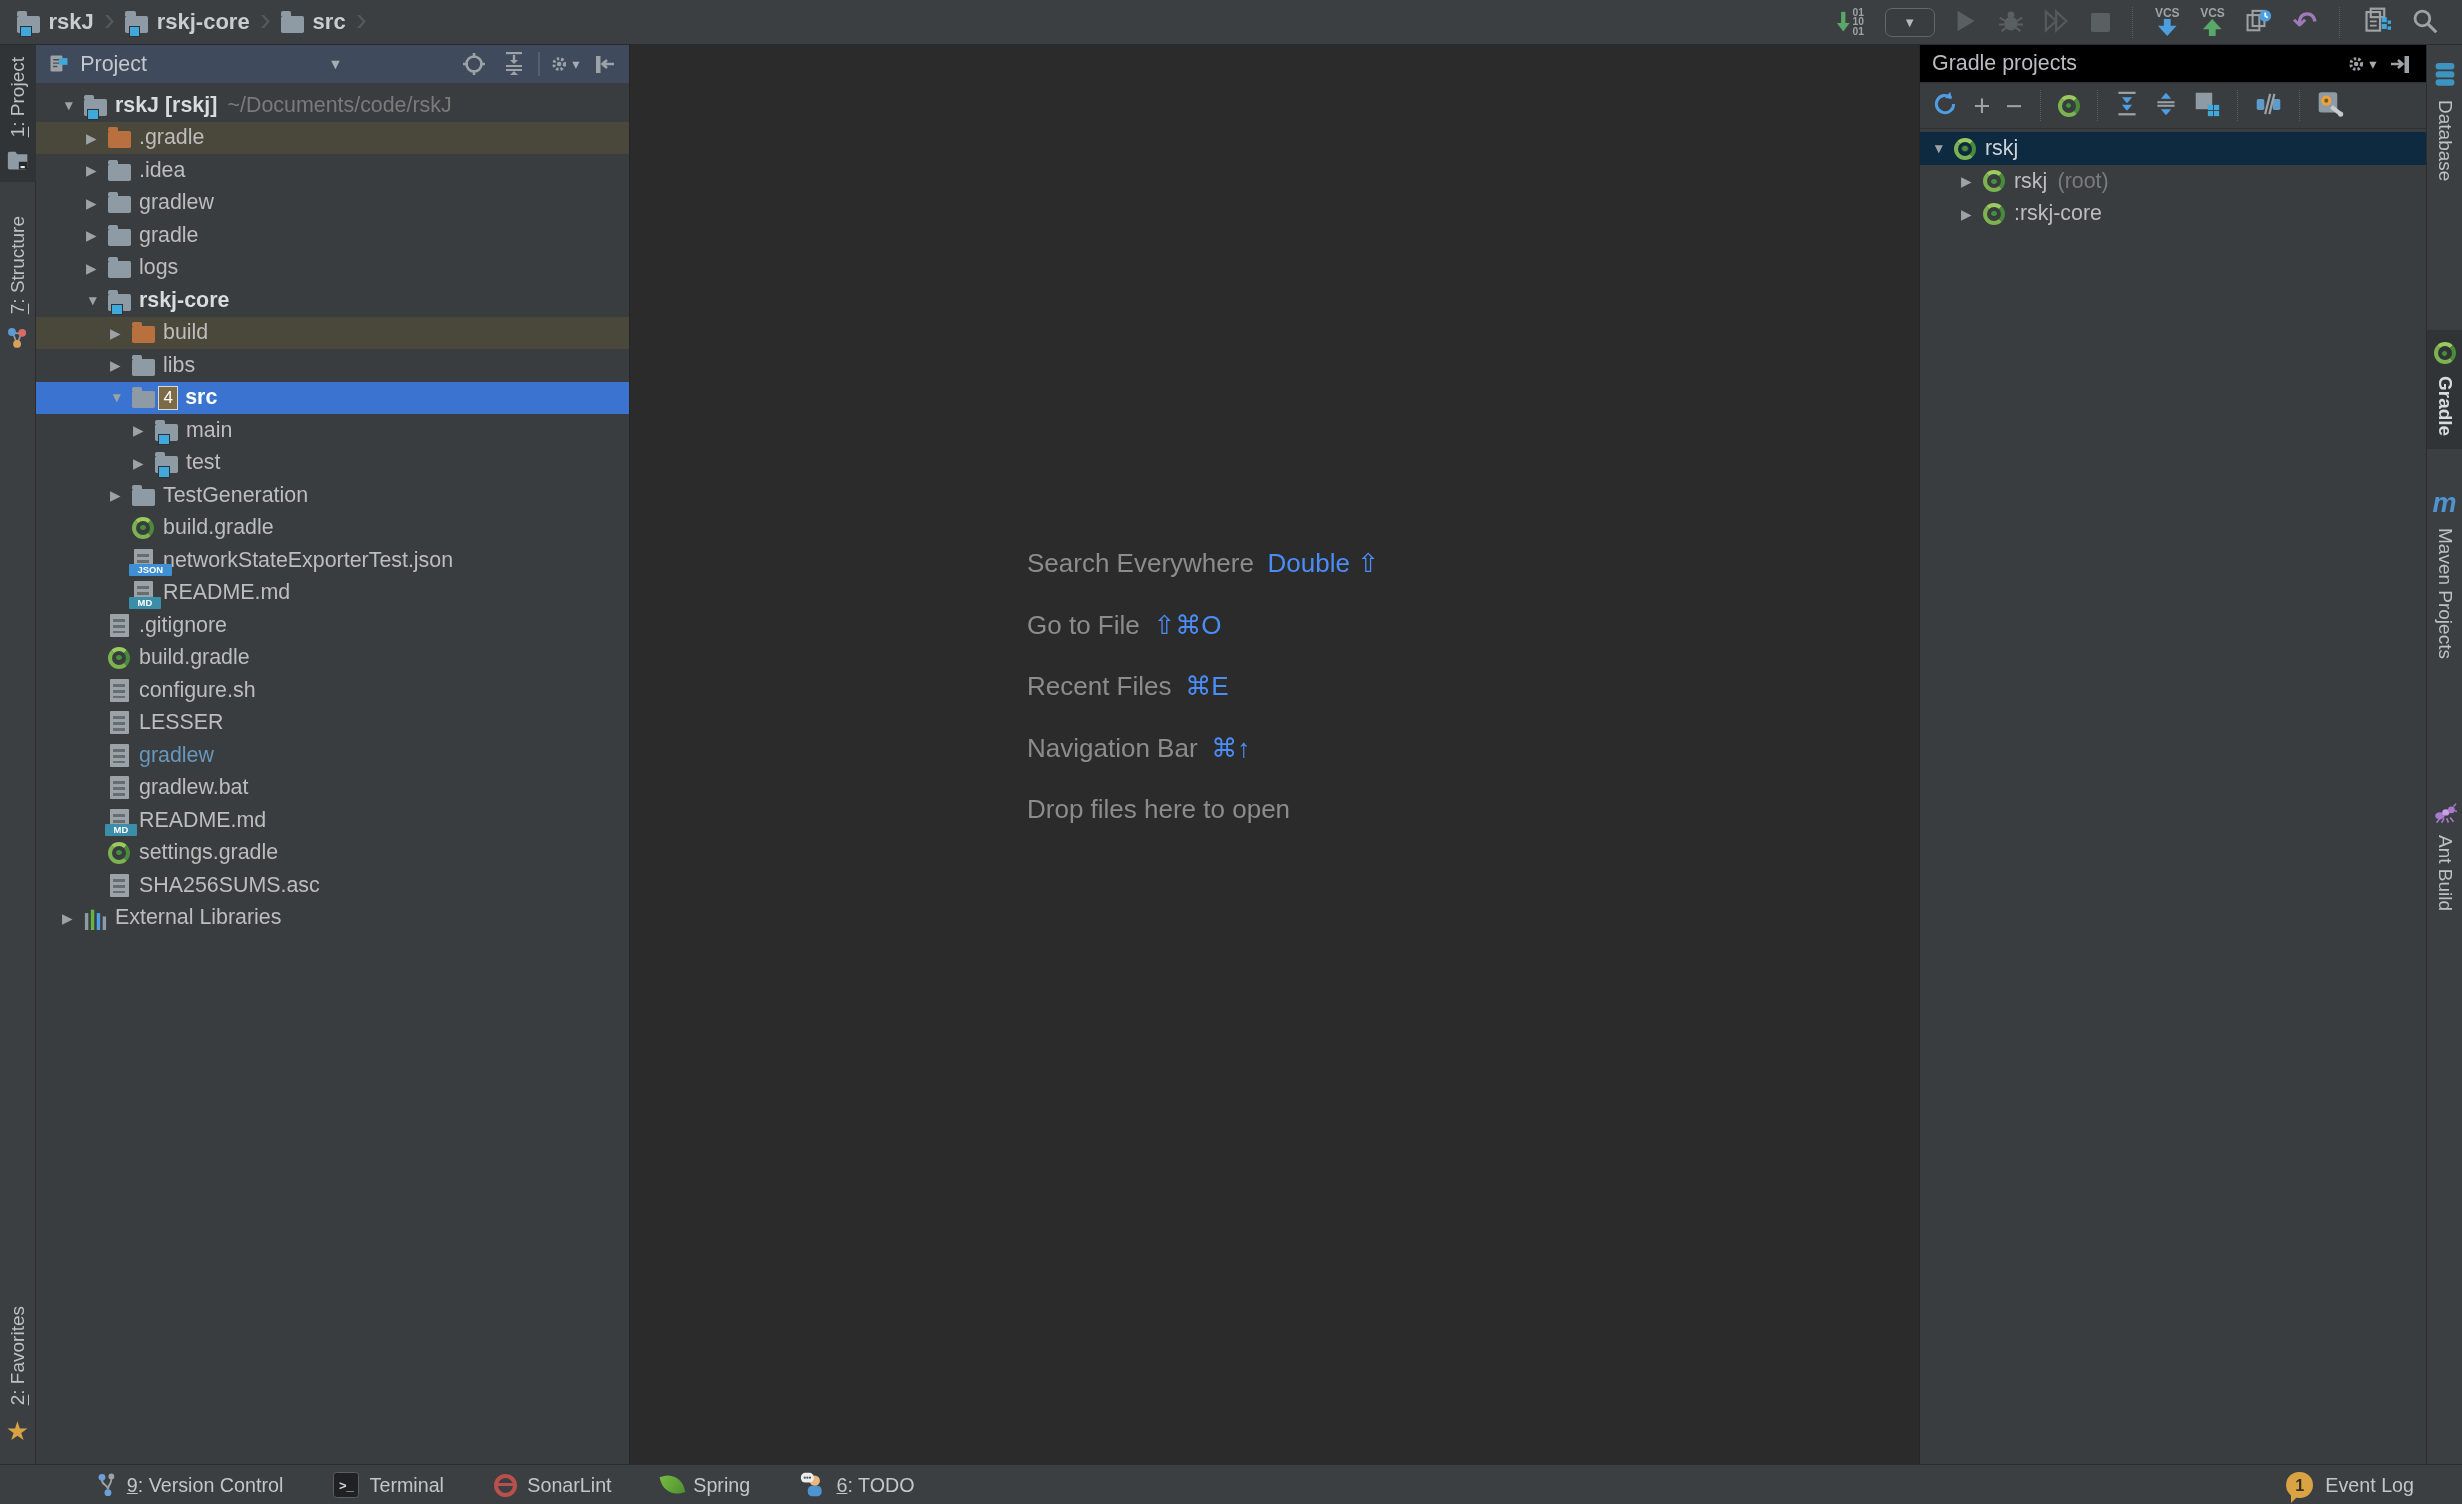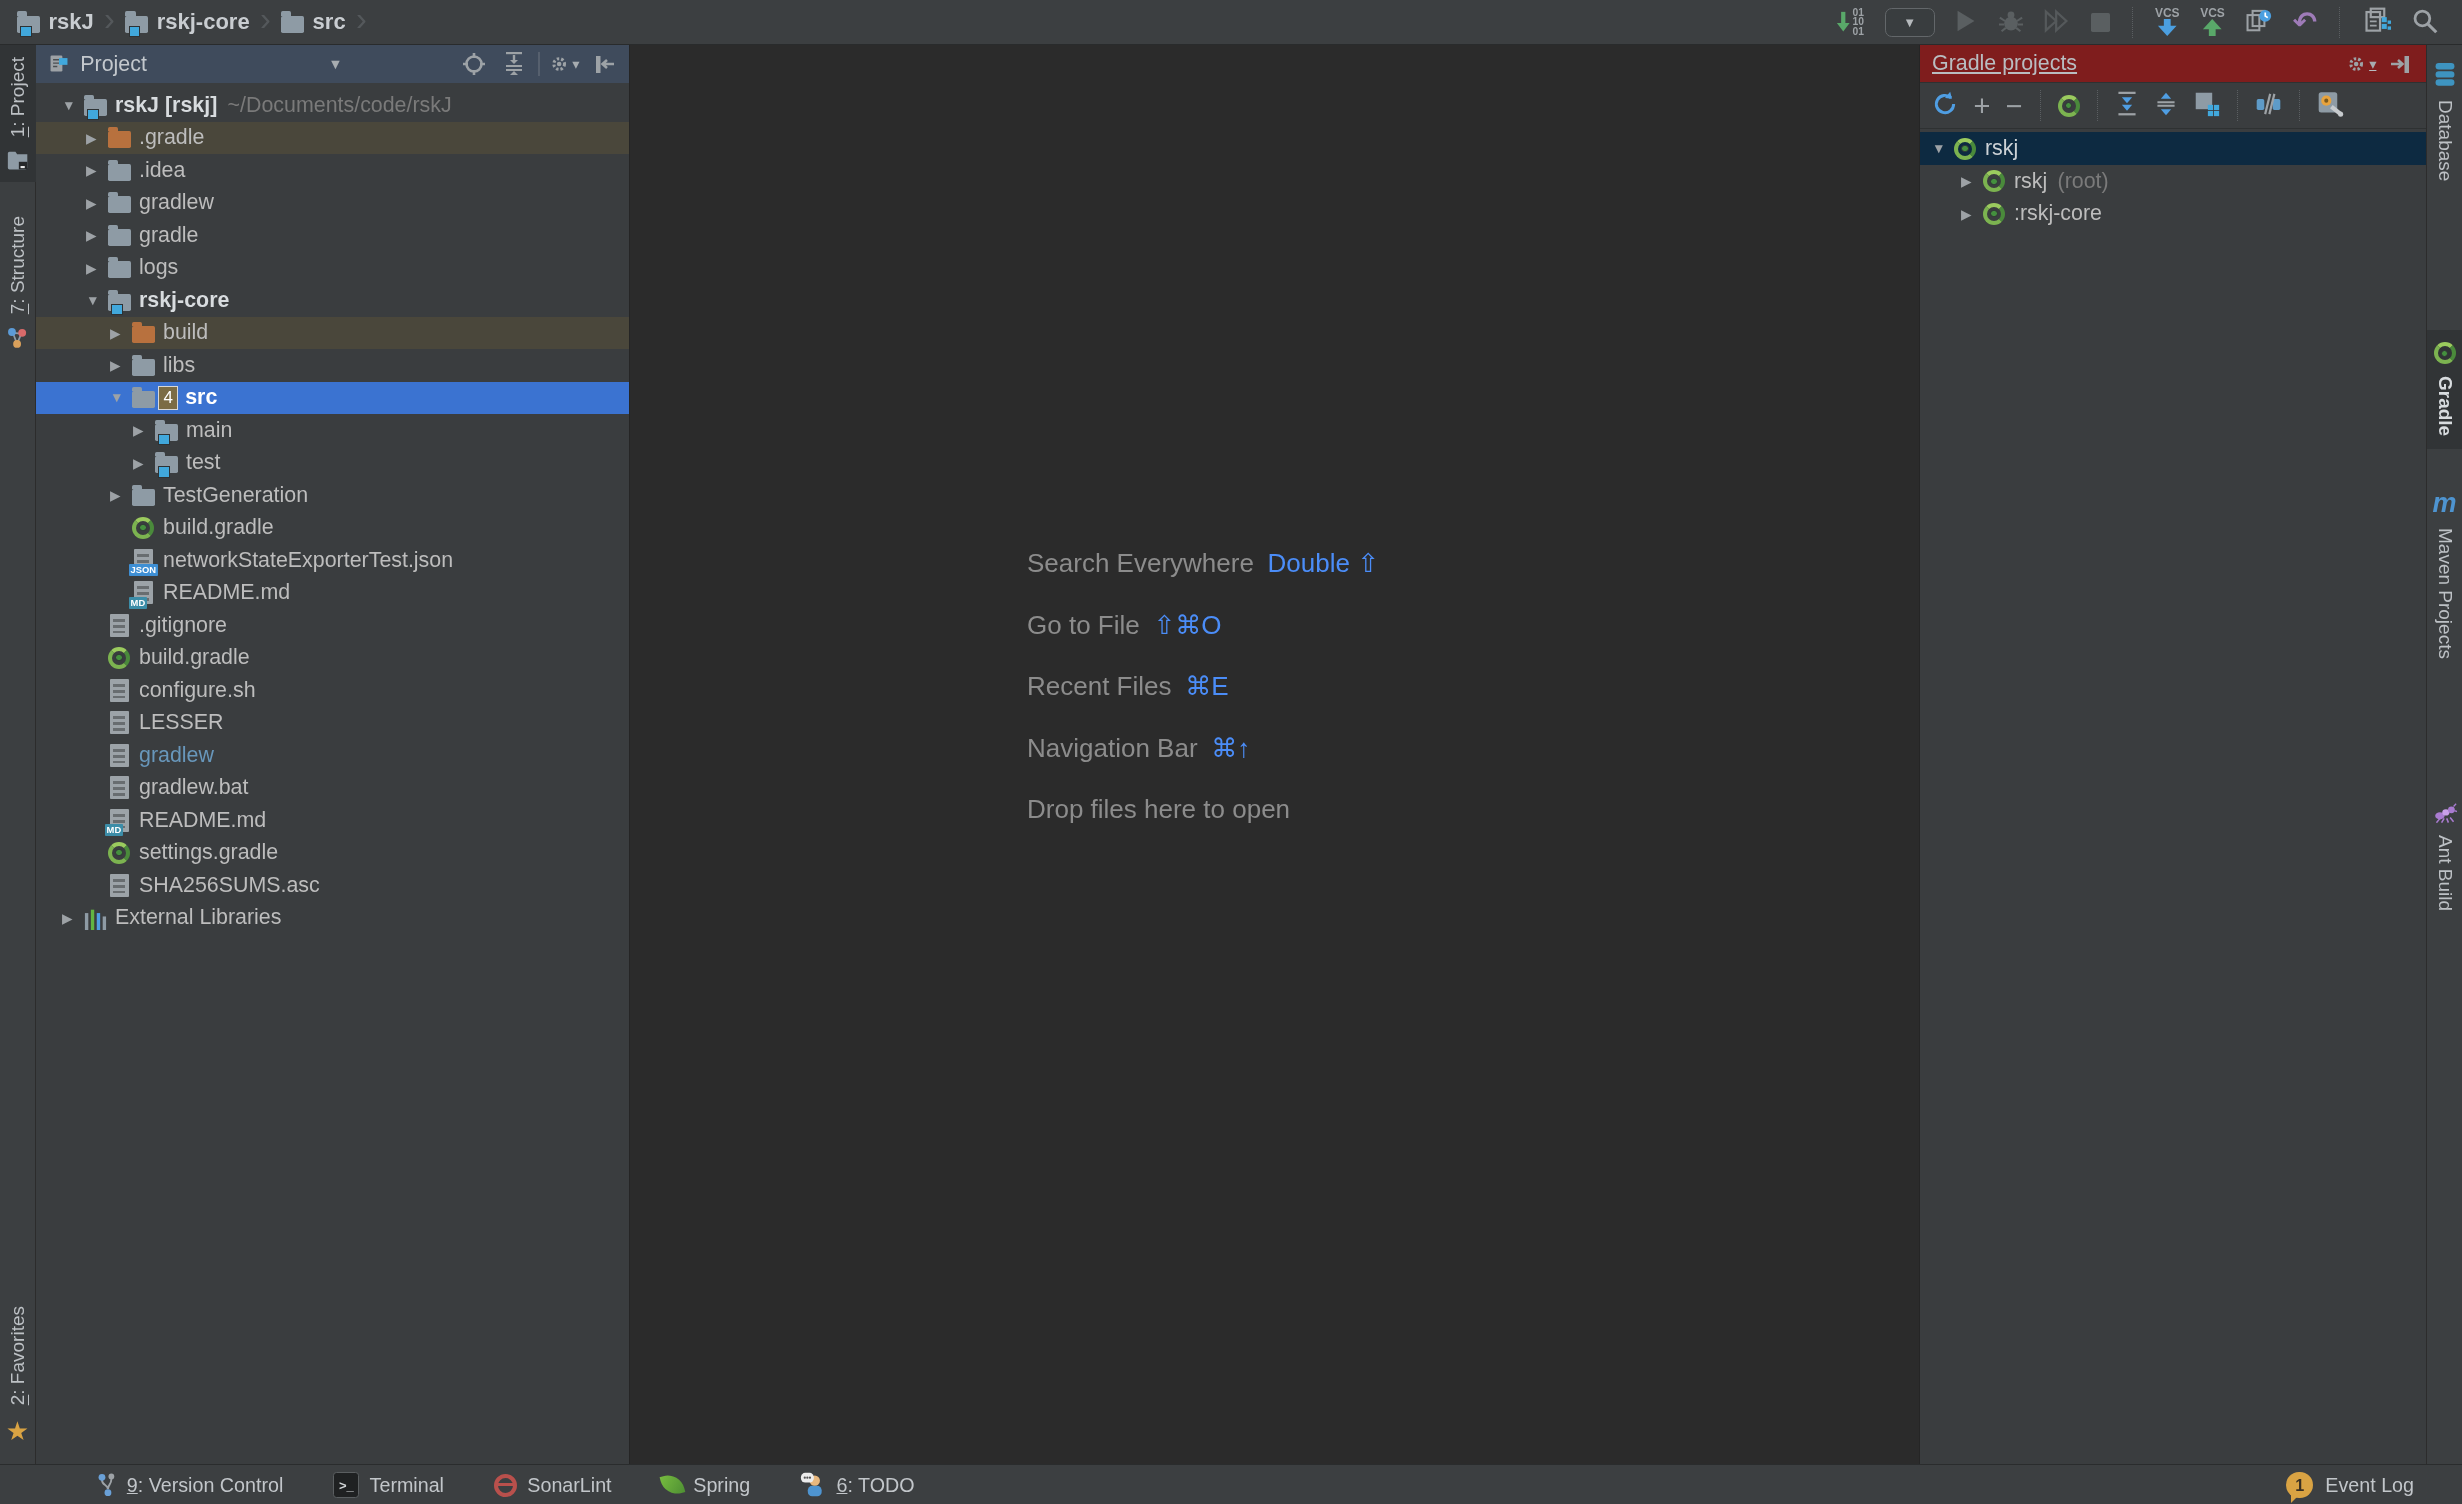--- a/index.html
+++ b/index.html
@@ -25,21 +25,21 @@
   .fold::before { content:""; position:absolute; top:-4.3px; left:0; width:10.3px; height:4.3px; background:inherit; border-radius:1.7px 1.7px 0 0; }
   .fold.module::after, .fold.srcdir::after { content:""; position:absolute; left:3.4px; bottom:-4.3px; width:9.4px; height:9.4px;
     background:#41A8DC; border:0.9px solid #2E3234; }
   .fold.excluded { background:#B8713E; }
 
   
   .ficon { position:relative; width:19px; height:23px; background:#9CA3A8; border-radius:0.9px; margin-left:1.7px; flex:none; }
   .ficon::before { content:""; position:absolute; left:3.4px; top:5.1px; width:12px; height:14.5px;
     background:repeating-linear-gradient(#686D70 0 2.6px, transparent 2.6px 6px); }
   .flabel { position:absolute; left:-5.1px; bottom:-4.3px; background:#3E8FD4; color:#FFF; font-size:9.4px; font-weight:700;
-    font-style:normal; line-height:12px; padding:0 2px; border-radius:0.9px; }
+    font-style:normal; line-height:12px; padding:0 9px; border-radius:0.9px; }
   .flabel.md { background:#3C8DA8; }
 
   .gring { width:22px; height:22px; border-radius:50%; border:4.3px solid #7CB350; border-top-color:#9BCB5E;
     border-right-color:#4A8A3B; position:relative; flex:none; }
   .gring::after { content:""; position:absolute; inset:3.4px; border-radius:50%; background:#44903E; border:1.7px solid #2F3335; }
 
   
   .main { flex:1; display:flex; min-height:0; }
 
   .strip { width:36px; flex:none; background:#3C3F41; display:flex; flex-direction:column; align-items:center; }
@@ -80,21 +80,21 @@
   
   .editor { flex:1; background:#2B2B2B; position:relative; min-width:0; }
   .shortcuts { position:absolute; left:397px; top:503px; display:flex; flex-direction:column; }
   .sc-row { display:flex; align-items:baseline; height:32.5px; margin-bottom:29px; font-size:26px; }
   .sc-label { color:#8C8C8C; }
   .sc-keys { color:#4B8DF8; margin-left:13.7px; }
 
   
   .gradle-panel { width:507px; flex:none; background:#3A3D3F; border-left:0.9px solid #252525;
     display:flex; flex-direction:column; }
-  .gradle-panel .panel-header { background:#7f1d1d; border-bottom:0.9px solid #2E3132; color:#B9BDC1;text-decoration:underline; }
+  .gradle-panel .panel-header { background:#000000; border-bottom:0.9px solid #2E3132; color:#B9BDC1; }
   .gp-toolbar { height:46px; flex:none; display:flex; align-items:center; gap:15.4px; padding-left:12px;
     border-bottom:0.9px solid #2E3132; }
   .vsep { width:0; height:31px; border-left:1.7px dotted #5B5F62; margin:0 1.7px; }
   .gtree { padding-top:3.4px; font-size:21.4px; }
   .grow { display:flex; align-items:center; height:32.5px; white-space:nowrap; }
   .grow.root { padding-left:12px; }
   .grow.child { padding-left:41px; }
   .row-selected-dim { background:#0D2A41; }
   .row-selected-dim > .tlabel { color:#CDD2D6; }
 

